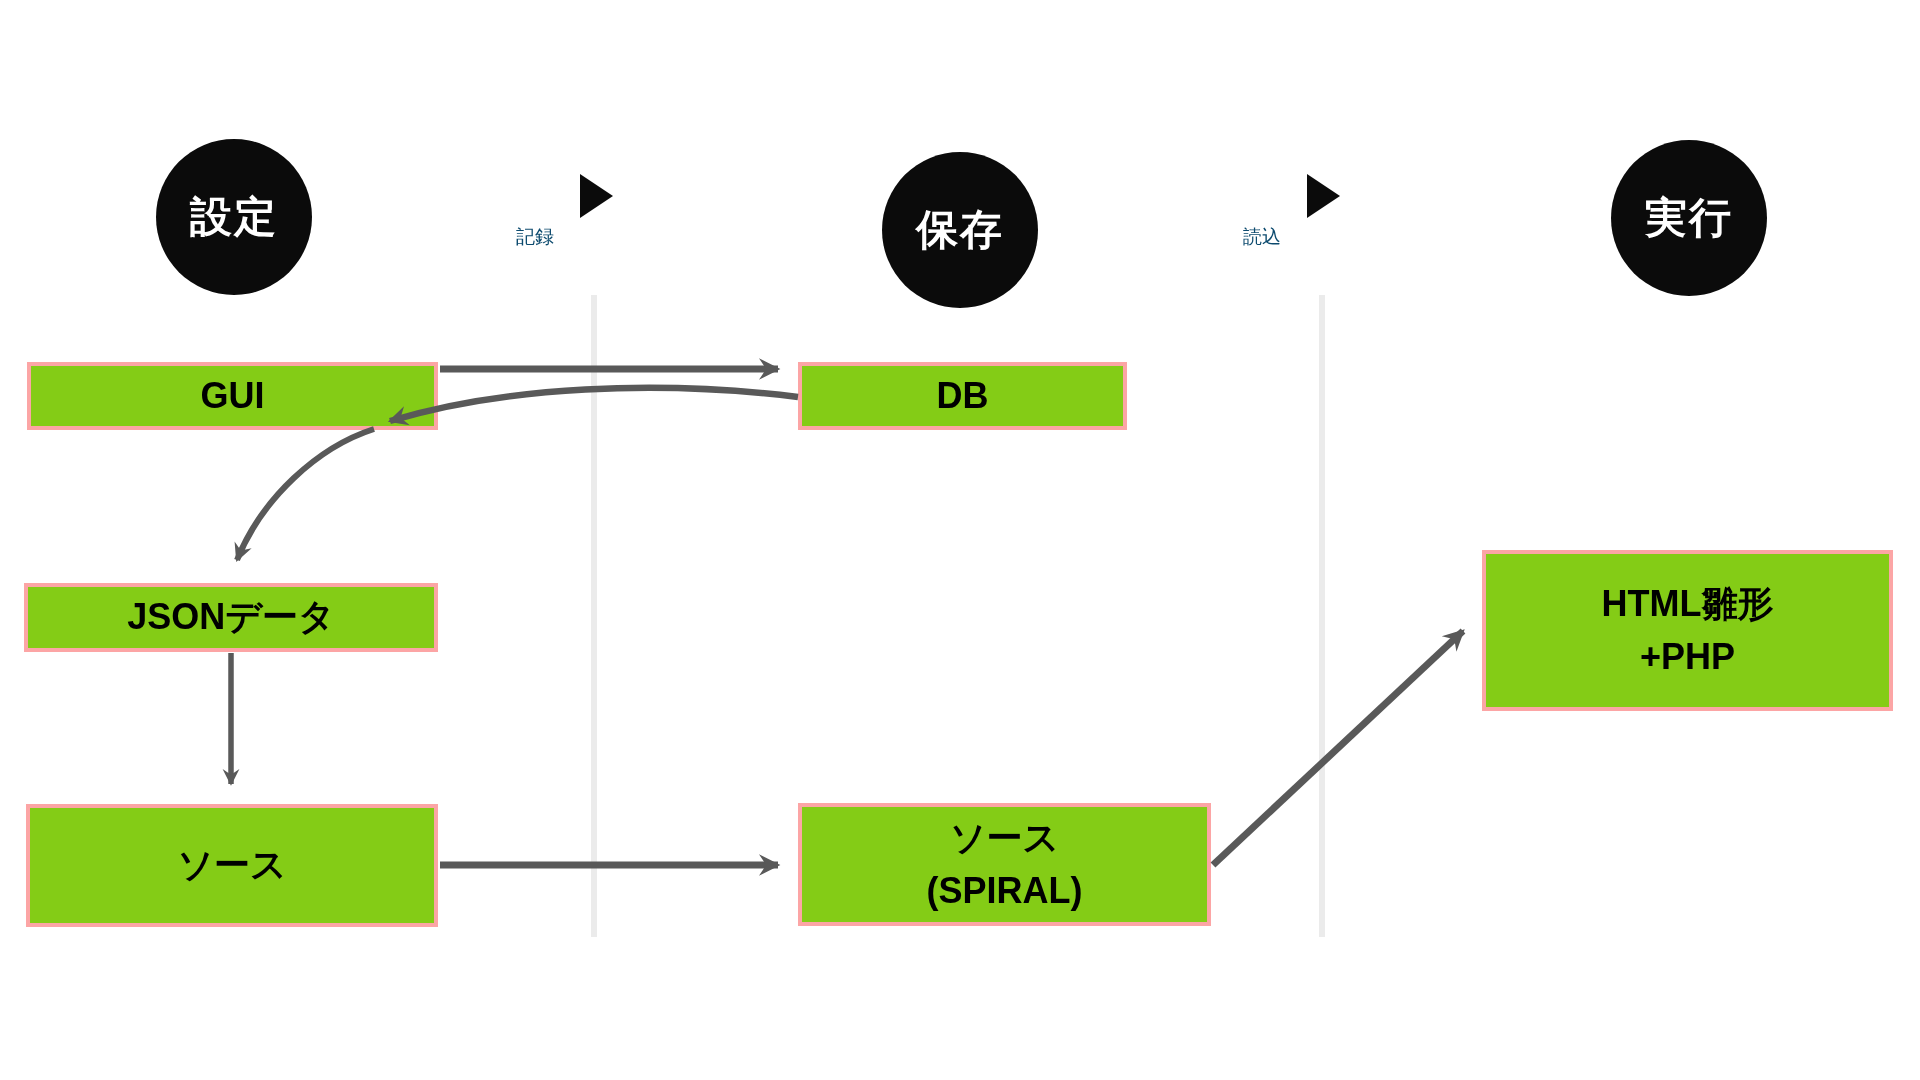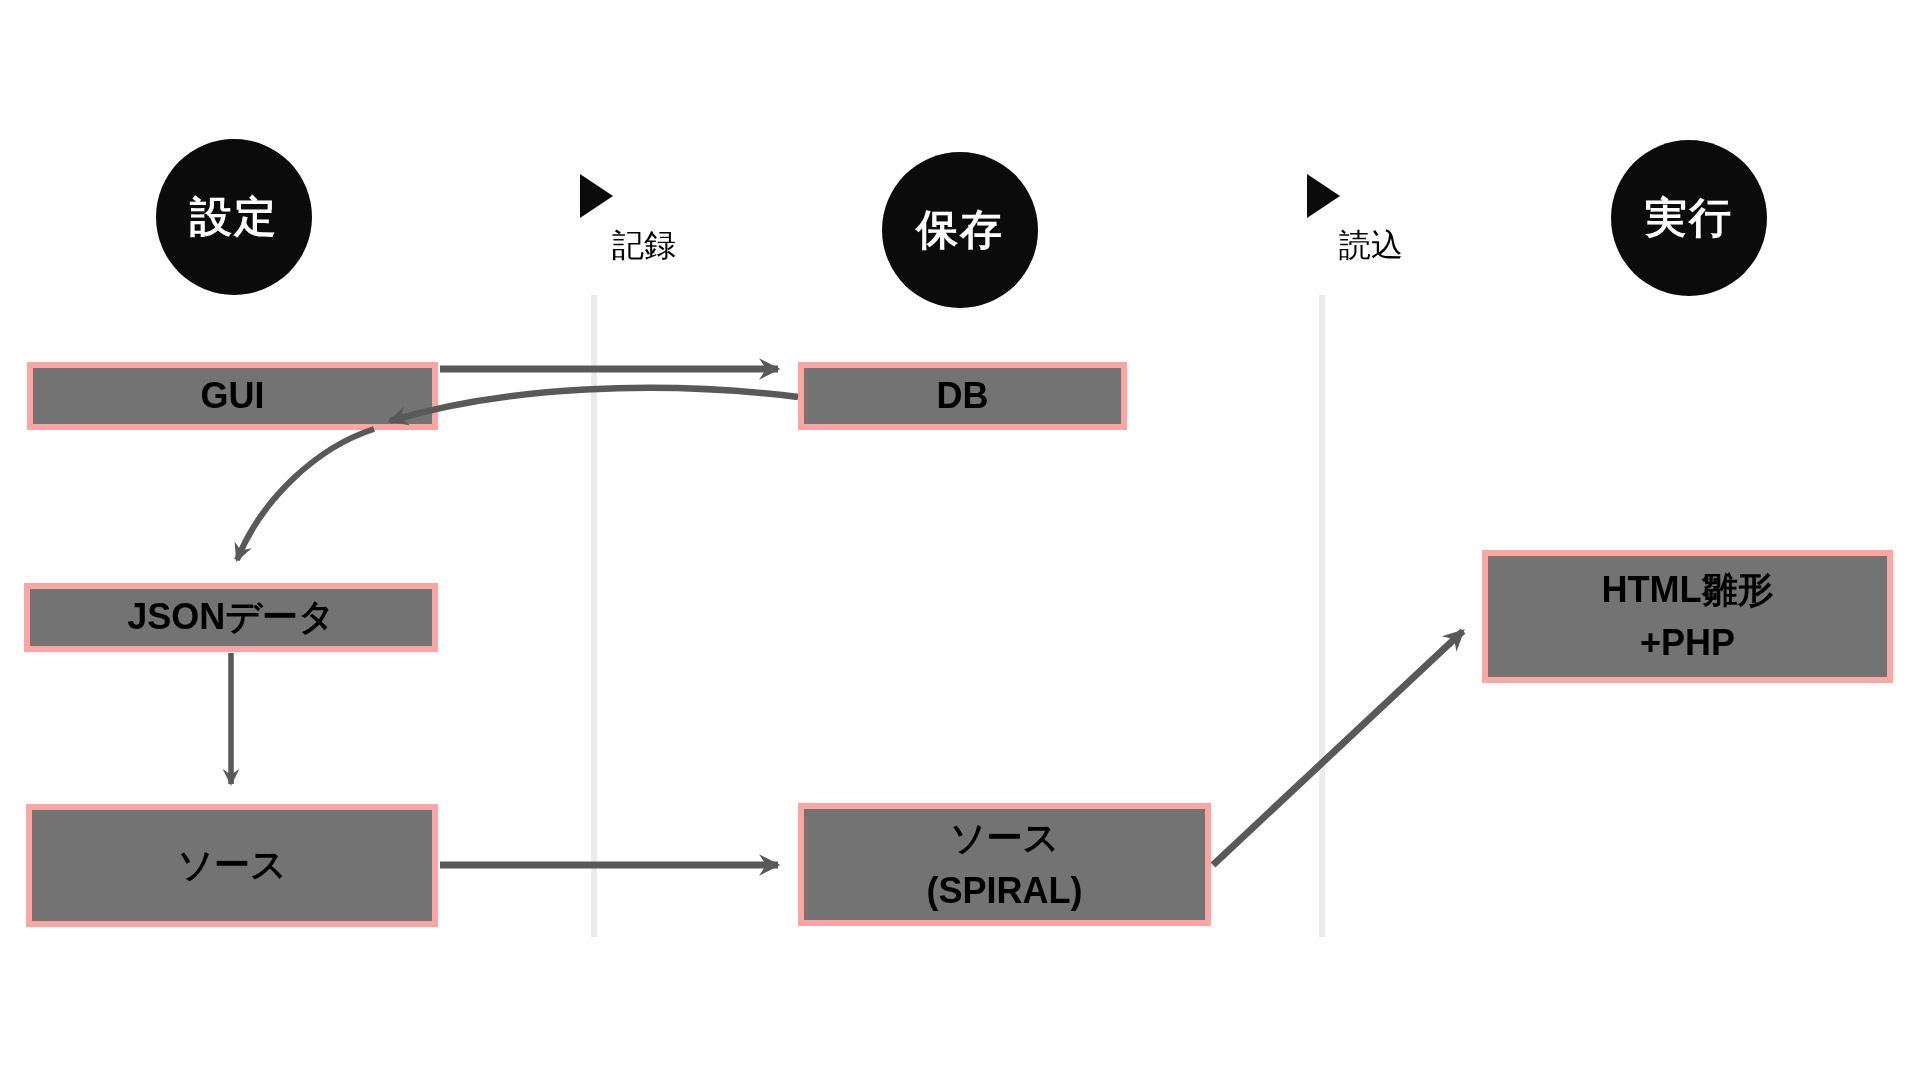--- a/index.html
+++ b/index.html
@@ -59,51 +59,51 @@
     border-left: 33px solid #0b0b0b;
     z-index: 1;
   }
   #triangle-kiroku   { left: 580px; top: 174px; }
   #triangle-yomikomi { left: 1307px; top: 174px; }
 
   .transition-label {
     position: absolute;
     top: 224px;
     width: 160px;
-    text-align: right;
-    font-size: 32px;
-    color: #000000;
+    text-align: left;
+    font-size: 19px;
+    color: #0c4a6e;
     z-index: 1;
   }
   #label-kiroku   { left: 516px; }
   #label-yomikomi { left: 1243px; }
 
   
   .flow-box {
     position: absolute;
     box-sizing: border-box;
-    background: #737373;
-    border: 6px solid #fca5a5;
+    background: #84cc16;
+    border: 4px solid #fca5a5;
     display: flex;
     flex-direction: column;
     align-items: center;
     justify-content: center;
     font-size: 36px;
     font-weight: bold;
     color: #000000;
     line-height: 1.45;
     text-align: center;
     z-index: 1;
   }
   #box-gui    { left: 27px;  top: 362px; width: 411px; height: 68px; }
   #box-db     { left: 798px; top: 362px; width: 329px; height: 68px; }
   #box-json   { left: 24px;  top: 583px; width: 414px; height: 69px; }
   #box-local  { left: 26px;  top: 804px; width: 412px; height: 123px; }
   #box-spiral { left: 798px; top: 803px; width: 413px; height: 123px; }
-  #box-html   { left: 1482px; top: 550px; width: 411px; height: 133px; }
+  #box-html   { left: 1482px; top: 550px; width: 411px; height: 161px; }
 
   
   .edge-label {
     position: absolute;
     left: 440px;
     top: 806px;
     width: 356px;
     text-align: center;
     font-size: 27px;
     color: #000000;

